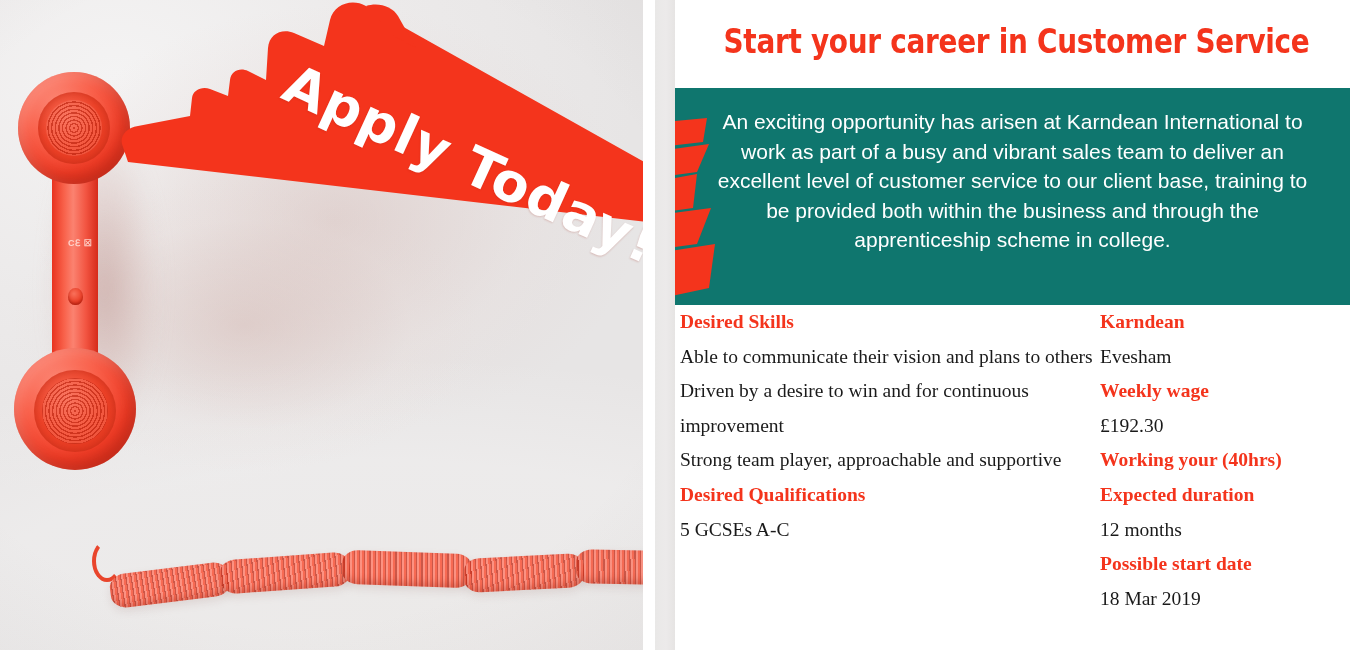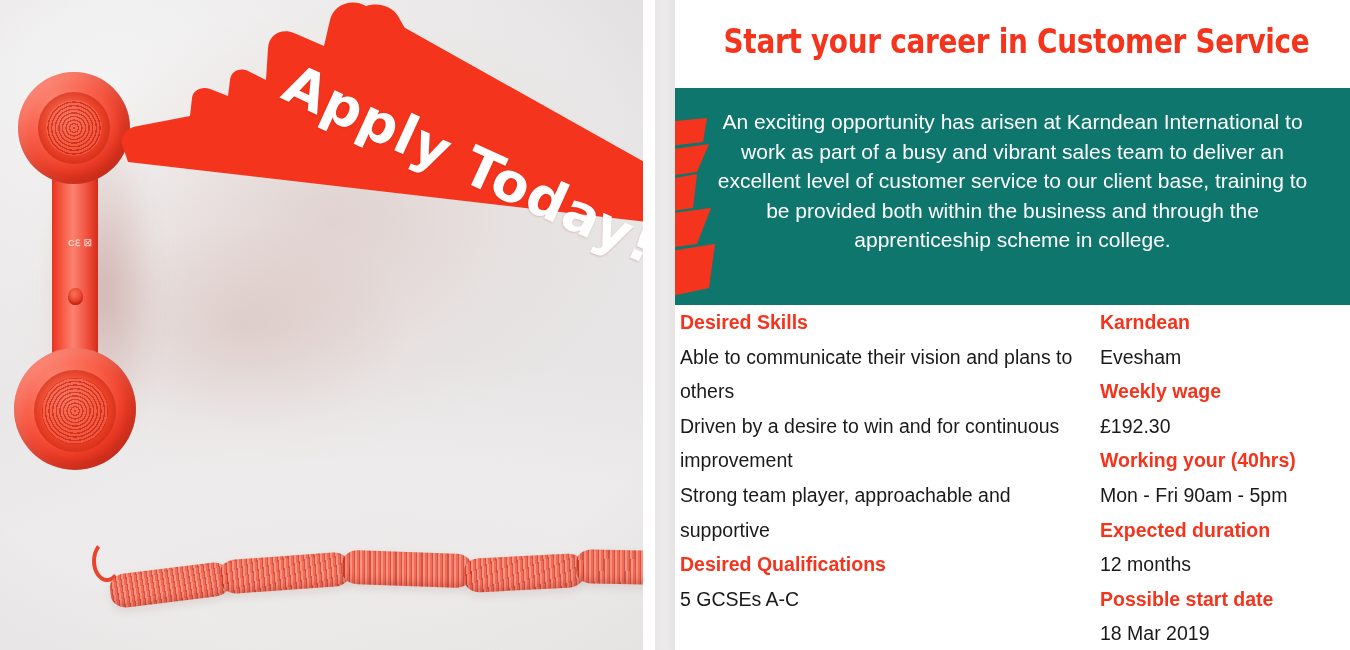--- a/index.html
+++ b/index.html
@@ -225,29 +225,29 @@
     position: absolute;
     left: 0; top: 305px;
     width: 675px; height: 345px;
   }
   .col { position: absolute; top: 0; }
   .col.left  { left: 5px;   width: 420px; }
   .col.right { left: 425px; width: 250px; }
 
   .field-label {
     color: #F4341C;
-    font-family: Liberation Sans, sans-serif;
+    font-family: Liberation Serif, serif;
     font-weight: bold;
     font-size: 19.5px;
     line-height: 34.6px;
     white-space: nowrap;
   }
   .field-value {
     color: #1a1a1a;
-    font-family: Liberation Sans, sans-serif;
+    font-family: Liberation Serif, serif;
     font-size: 19.5px;
     line-height: 34.6px;
   }
 </style>
 </head>
 <body>
 
 <div id="page">
 
   <div id="photo-panel">
@@ -319,21 +319,20 @@
         <div class="field-label">Desired Qualifications</div>
         <div class="field-value">5 GCSEs A-C</div>
       </div>
 
       <div class="col right">
         <div class="field-label">Karndean</div>
         <div class="field-value">Evesham</div>
         <div class="field-label">Weekly wage</div>
         <div class="field-value">£192.30</div>
         <div class="field-label">Working your (40hrs)</div>
-        <div class="field-value">Mon - Fri 90am - 5pm</div>
         <div class="field-label">Expected duration</div>
         <div class="field-value">12 months</div>
         <div class="field-label">Possible start date</div>
         <div class="field-value">18 Mar 2019</div>
       </div>
     </div>
 
   </div>
 </div>
 

